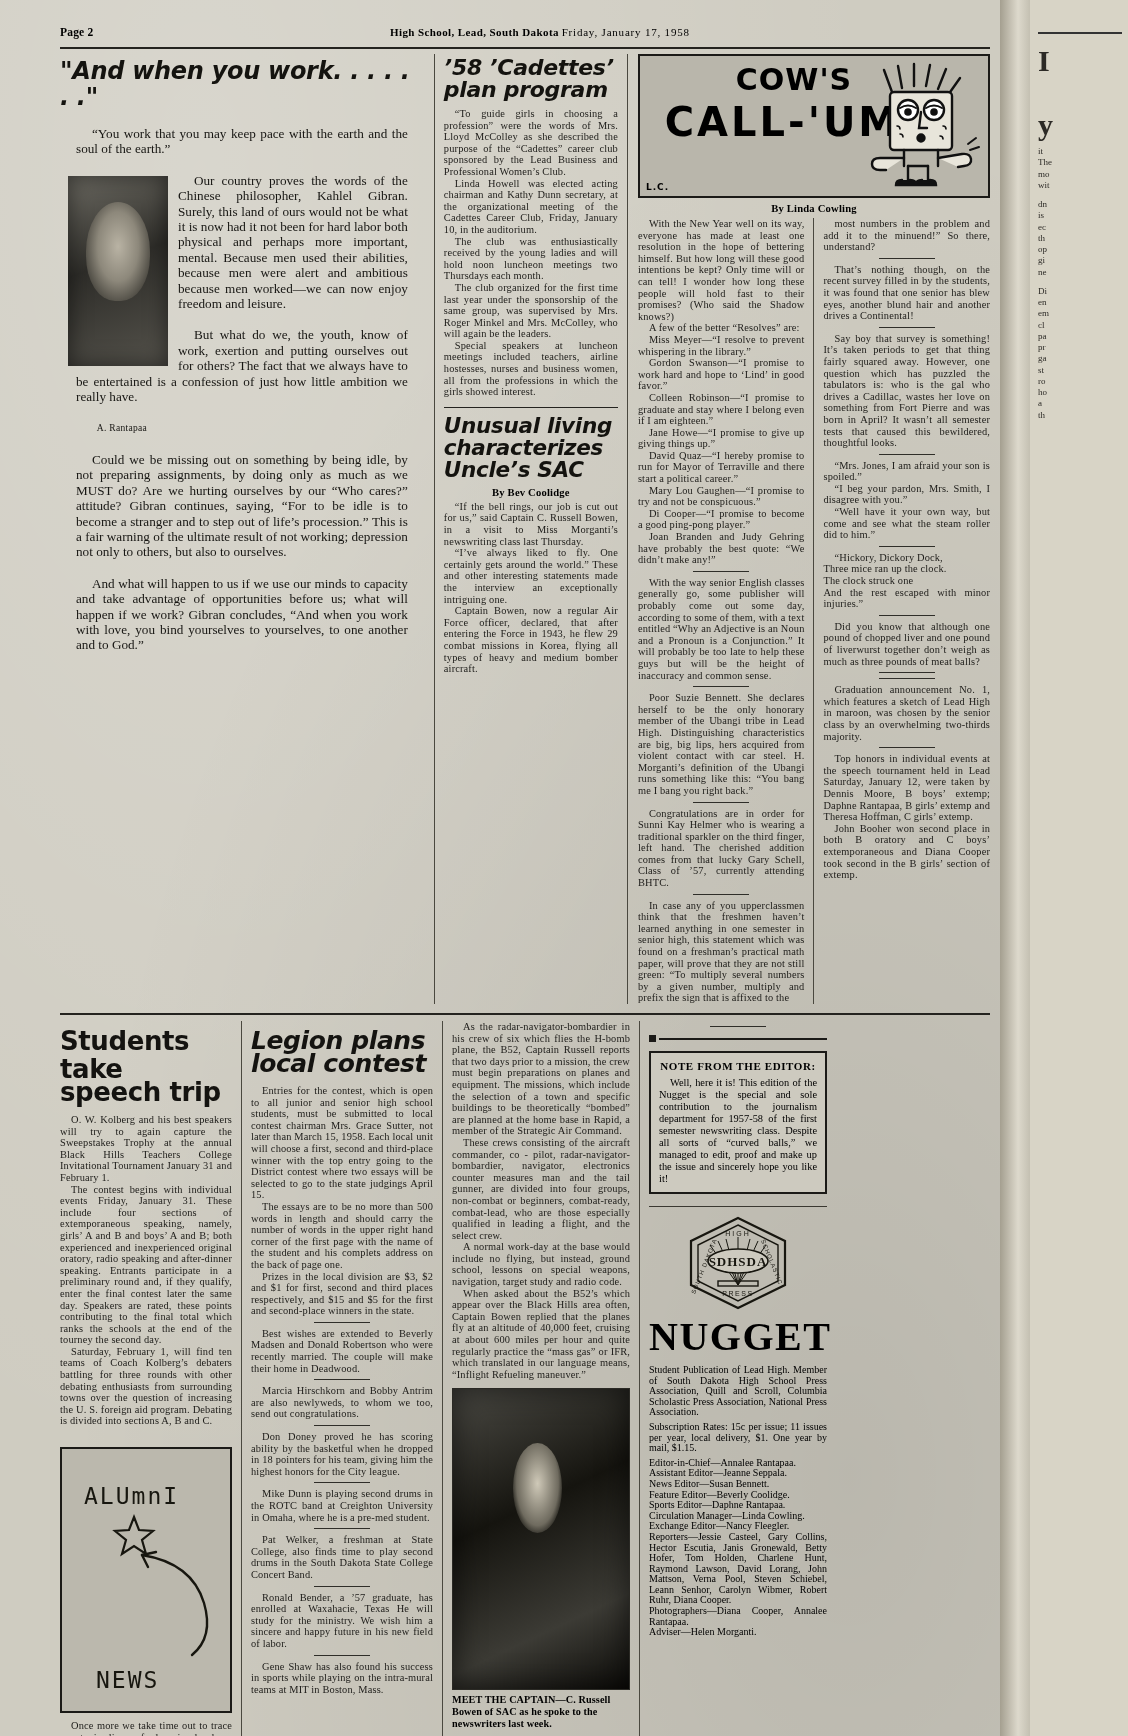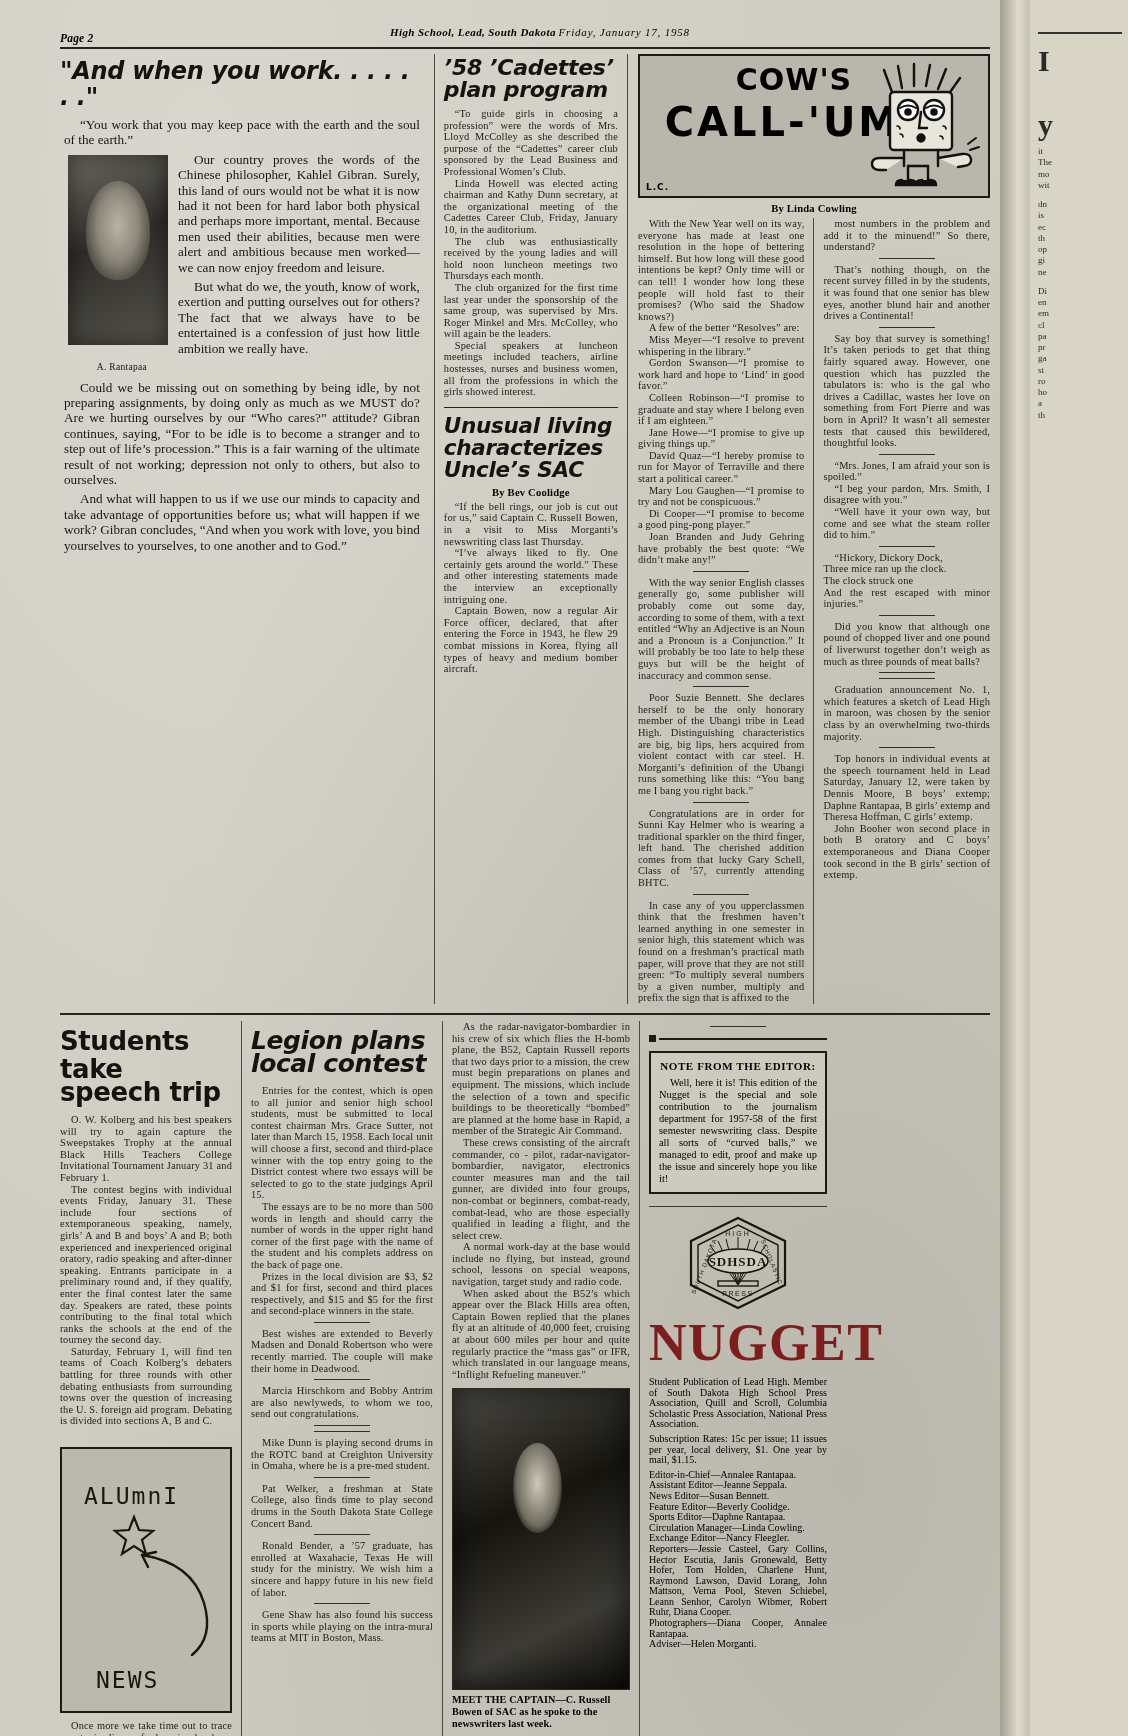--- a/index.html
+++ b/index.html
@@ -39,36 +39,36 @@
     padding:26px 6px 0 8px;
     font-size:9px;line-height:1.25;color:#2c2a26;
     font-family:"Liberation Serif", serif;
   }
   .np-big{font-size:30px;font-weight:bold;line-height:1;margin:12px 0 6px;}
   .np-rule{border-top:2px solid #333;margin:6px 0;}
 
   .inner{position:absolute;left:60px;top:26px;width:930px;}
 
   
-  .folio{display:flex;align-items:flex-end;justify-content:flex-start;font-size:11px;position:relative;height:18px;font-style:italic;}
+  .folio{display:flex;align-items:flex-start;justify-content:flex-start;font-size:11px;position:relative;height:18px;}
   .folio .pageno{font-weight:bold;font-size:11.5px;letter-spacing:.2px;}
   .folio .center{position:absolute;left:330px;top:0;font-size:11px;white-space:nowrap;}
   .folio .center b{font-weight:bold;letter-spacing:.4px;}
   .folio .center .date{letter-spacing:.8px;}
   .rule-heavy{border-top:2.2px solid #24231f;margin-top:3px;}
 
   
   .body-txt{
     font-size:10.4px;line-height:11.6px;text-align:justify;
     color:#1d1c19;letter-spacing:.15px;
     font-family:"Liberation Serif", serif;
   }
   .body-txt p{margin:0 0 0 0;text-indent:11px;}
   .lead-txt{font-size:13.2px;line-height:15.4px;text-align:justify;color:#171613;}
-  .lead-txt p{margin:4px;text-indent:16px;}
+  .lead-txt p{margin:16px;text-indent:16px;}
 
   .script-head{
     font-family:"DejaVu Sans", sans-serif;
     font-style:italic;font-weight:bold;color:#14130f;
     letter-spacing:-.3px;
   }
 
   
   .topzone{display:flex;gap:0;margin-top:5px;}
   .col-ed{width:372px;padding-right:10px;}
@@ -159,22 +159,22 @@
   }
   .notebox h4{
     margin:0 0 5px;font-size:11px;font-weight:bold;text-align:center;letter-spacing:.6px;
   }
   .notebox p{margin:0;font-size:10.4px;line-height:12px;text-align:justify;text-indent:11px;}
 
   
   .nugget-wrap{margin-top:12px;border-top:1px solid #3a3831;padding-top:8px;text-align:center;}
   .seal{margin:0 auto;display:block;}
   .nugget-title{
-    font-family:"Liberation Serif", serif;font-weight:bold;font-size:52px;
-    letter-spacing:1.5px;margin:2px 0 5px;color:#7f1d1d;
+    font-family:"Liberation Serif", serif;font-weight:bold;font-size:40px;
+    letter-spacing:1.5px;margin:2px 0 5px;color:#000000;
   }
   .staff{font-size:10px;line-height:10.6px;text-align:justify;}
   .staff p{margin:0 0 4px;}
   .smallsq{width:7px;height:7px;background:#1b1a17;display:inline-block;vertical-align:middle;margin-right:3px;}
   .smallsq-line{display:flex;align-items:center;margin-top:8px;}
   .smallsq-line .ln{flex:1;border-top:2px solid #1b1a17;}
 </style>
 </head>
 <body>
 
@@ -344,20 +344,21 @@
             <p>Entries for the contest, which is open to all junior and senior high school students, must be submitted to local contest chairman Mrs. Grace Sutter, not later than March 15, 1958.  Each local unit will choose a first, second and third-place winner with the top entry going to the District contest where two essays will be selected to go to the state judgings April 15.</p>
             <p>The essays are to be no more than 500 words in length and should carry the number of words in the upper right hand corner of the first page with the name of the student and his complets address on the back of page one.</p>
             <p>Prizes in the local division are $3, $2 and $1 for first, second and third places respectively, and $15 and $5 for the first and second-place winners in the state.</p>
           </div>
           <div class="dinkus"></div>
           <div class="body-txt">
             <p>Best wishes are extended to Beverly Madsen and Donald Robertson who were recently married.  The couple will make their home in Deadwood.</p>
             <div class="dinkus"></div>
             <p>Marcia Hirschkorn and Bobby Antrim are also newlyweds, to whom we too, send out congratulations.</p>
             <div class="dinkus"></div>
+            <p>Don Doney proved he has scoring ability by the basketful when he dropped in 18 pointers for his team, giving him the highest honors for the City league.</p>
             <div class="dinkus"></div>
             <p>Mike Dunn is playing second drums in the ROTC band at Creighton University in Omaha, where he is a pre-med student.</p>
             <div class="dinkus"></div>
             <p>Pat Welker, a freshman at State College, also finds time to play second drums in the South Dakota State College Concert Band.</p>
             <div class="dinkus"></div>
             <p>Ronald Bender, a ’57 graduate, has enrolled at Waxahacie, Texas He will study for the ministry.  We wish him a sincere and happy future in his new field of labor.</p>
             <div class="dinkus"></div>
             <p>Gene Shaw has also found his success in sports while playing on the intra-mural teams at MIT in Boston, Mass.</p>
 
           </div>

